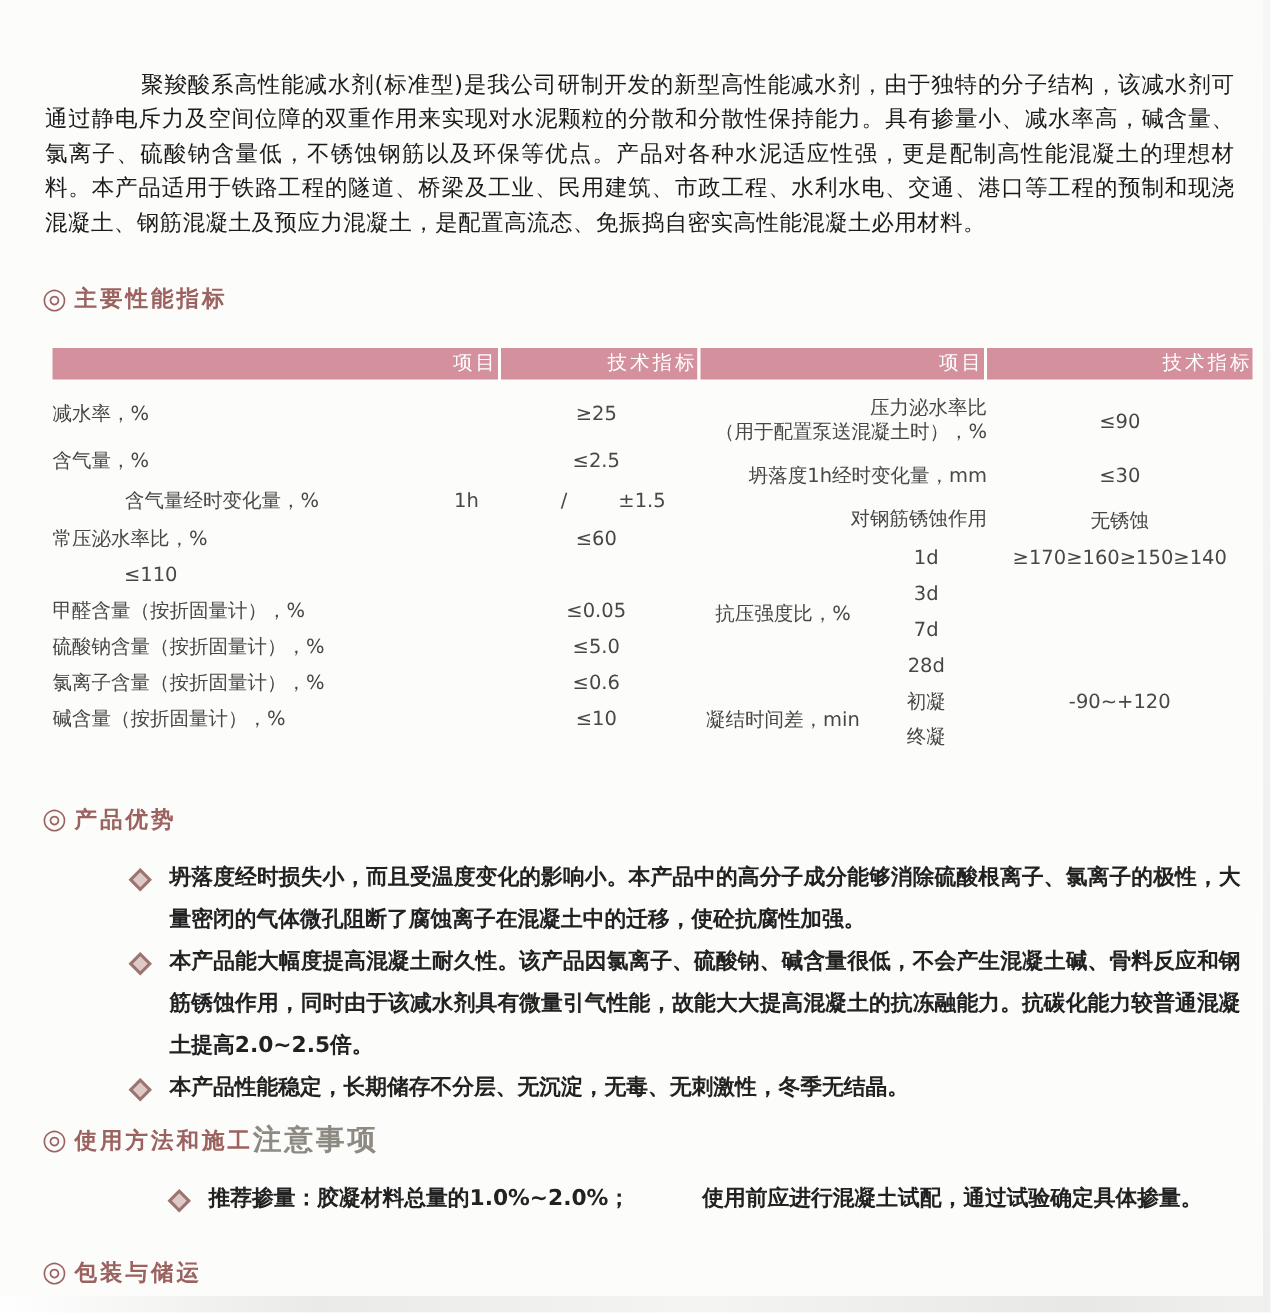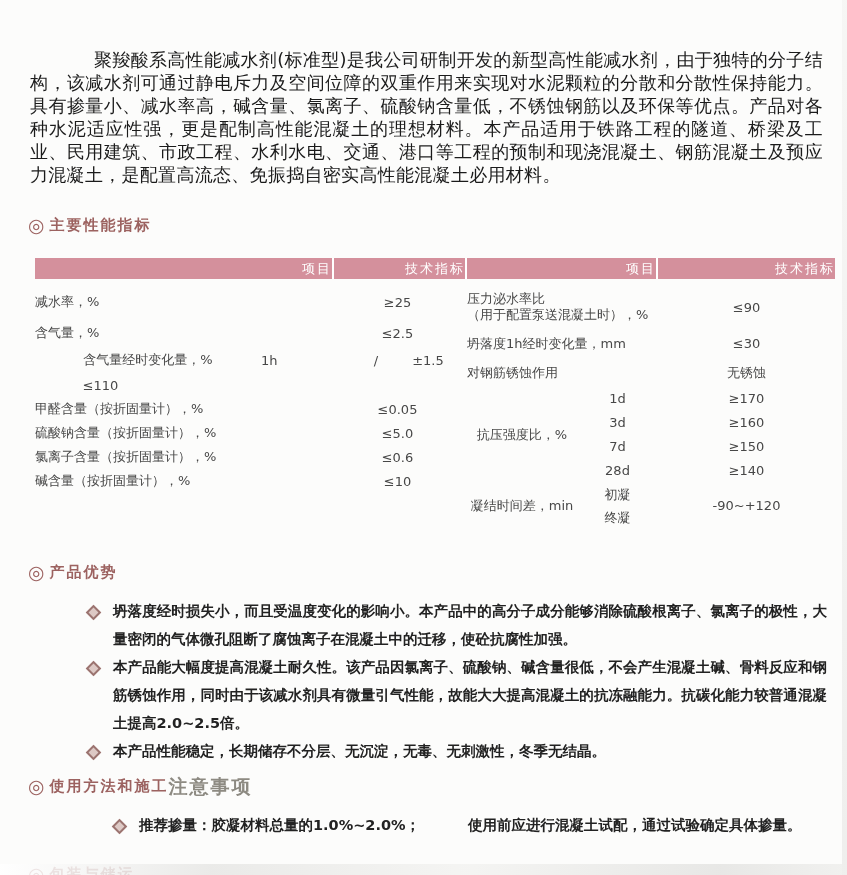--- a/index.html
+++ b/index.html
@@ -17,21 +17,21 @@
     width:847px;height:875px;
     background:#fcfcfb;
     overflow:hidden;
     font-family:"DejaVu Sans","Liberation Sans",sans-serif;
     color:var(--text);
     box-sizing:border-box;
   }
   
   .intro{
     padding:30px 24px 0 30px;
-    font-size:18px;line-height:23px;
+    font-size:15px;line-height:23px;
     letter-spacing:.3px;
     text-indent:64px;
     text-align:justify;
     color:#1b1b1b;
   }
   
   .sec-h{display:flex;align-items:center;margin:26px 0 0 28px;}
   .sec-h .ring{font-size:19px;font-weight:bold;color:var(--heading-red);margin-right:5px;line-height:26px;}
   .sec-h .t{font-size:15px;font-weight:bold;color:var(--heading-red);letter-spacing:2px;line-height:26px;}
   .sec-h .t-faded{font-size:19px;font-weight:bold;color:var(--heading-faded);letter-spacing:2px;line-height:26px;}
@@ -49,33 +49,33 @@
   .gap{width:2px;background:#fff;}
   .w1{width:297px;} .w2{width:131px;} .w3{width:189px;} .w4{width:177px;}
   .tbody{display:flex;padding-top:6px;}
   .tleft{width:430px;}
   .tright{width:368px;margin-left:2px;}
   .lr{display:flex;align-items:center;}
   .h44{height:44px;} .h34{height:34px;} .h29{height:29px;} .h28{height:28px;} .h26{height:26px;} .h24{height:24px;}
   .lab{width:297px;padding-right:56px;box-sizing:border-box;text-align:left;}
   .val{width:131px;text-align:center;}
   .sl{width:226px;text-align:center;}
-  .s2{width:100px;text-align:left;}
+  .s2{width:100px;text-align:center;}
   .s3{width:30px;text-align:center;}
   .s4{flex:1;text-align:center;}
-  .rlab{width:191px;text-align:left;line-height:16px;}
+  .rlab{width:191px;text-align:right;line-height:16px;}
   .rval{flex:1;text-align:center;}
   .grp{display:flex;}
   .grp.strength{height:96px;}
   .grp.setting{height:46px;}
   .glab{width:110px;display:flex;align-items:center;justify-content:center;text-align:center;}
   .gages{width:81px;display:flex;flex-direction:column;justify-content:center;}
   .gages div{height:24px;line-height:24px;text-align:center;}
   .grp.setting .gages div{height:23px;line-height:23px;}
-  .gvals{flex:1;display:flex;flex-direction:column;justify-content:center;}
+  .gvals{flex:1;display:flex;flex-direction:row;justify-content:center;}
   .gvals div{height:24px;line-height:24px;text-align:center;}
   .gvals.single{justify-content:center;}
   .gvals.single div{height:auto;}
   
   .blist{margin:12px 20px 0 88px;}
   .blist.usage{margin-left:114px;}
   .blist.pack{margin-left:86px;}
   .bitem{display:flex;font-size:14.5px;line-height:28px;color:#222;font-weight:bold;}
   .bitem .diamond{
     flex:0 0 auto;width:7px;height:7px;margin:10px 14px 0 0;
@@ -130,20 +130,24 @@
           <span class="lab">含气量，%</span>
           <span class="val">≤2.5</span>
         </div>
         <div class="lr h26">
           <span class="sl">含气量经时变化量，%</span>
           <span class="s2">1h</span>
           <span class="s3">/</span>
           <span class="s4">±1.5</span>
         </div>
         <div class="lr h24">
+          <span class="lab">常压泌水率比，%</span>
+          <span class="val">≤60</span>
+        </div>
+        <div class="lr h24">
           <span class="val">≤110</span>
         </div>
         <div class="lr h24">
           <span class="lab">甲醛含量（按折固量计），%</span>
           <span class="val">≤0.05</span>
         </div>
         <div class="lr h24">
           <span class="lab">硫酸钠含量（按折固量计），%</span>
           <span class="val">≤5.0</span>
         </div>

